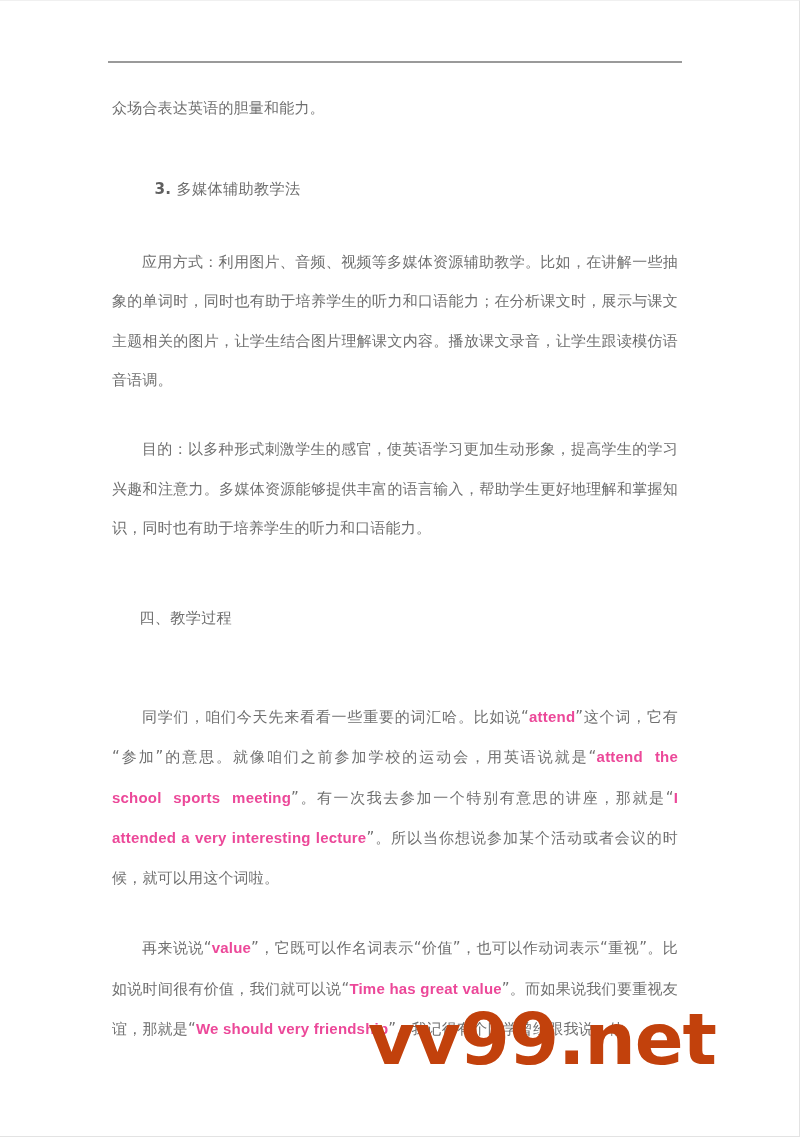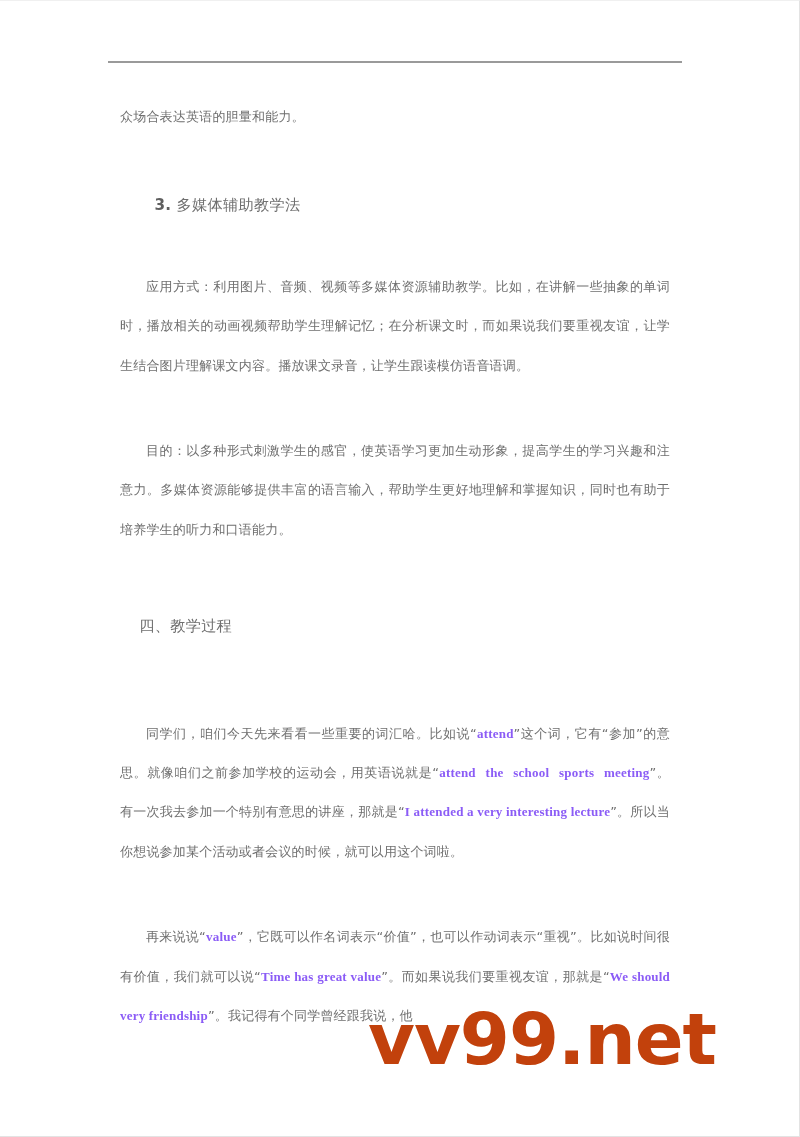--- a/index.html
+++ b/index.html
@@ -34,26 +34,26 @@
     left: 108px;
     top: 60px;
     width: 574px;
     height: 0;
     border-top: 2px solid #9a9a9a;
   }
 
   
   .para {
     color: #6f6f6f;
-    font-size: 13px;
+    font-size: 15px;
     line-height: 39.4px;
     text-align: justify;
     text-justify: inter-ideograph;
     letter-spacing: 0.2px;
-    margin: 12px;
+    margin: 4px;
     white-space: normal;
   }
   .para.last-line-left {
     text-align-last: left;
   }
   .para.indent {
     text-indent: 2em;
   }
 
   
@@ -67,23 +67,23 @@
   }
   .heading.indent-2 { text-indent: 2em; }
   .heading.indent-1 { text-indent: 1em; }
   .heading .num {
     font-weight: 700;
     color: #5f5f5f;
   }
 
   
   .en {
-    font-family: Liberation Serif, serif;
+    font-family: Liberation Sans, sans-serif;
     font-weight: 700;
-    color: #8b5cf6;
+    color: #ec4899;
     letter-spacing: 0.2px;
   }
   .en.wide { word-spacing: 6px; }
 
   
   .gap-sm { height: 13px; }
   .gap-md { height: 22px; }
   .gap-lg { height: 30px; }
 
   
@@ -118,21 +118,21 @@
 
     <div class="gap-md"></div>
 
     <p class="heading indent-2">
       <span class="num">3.</span>
       <span>多媒体辅助教学法</span>
     </p>
 
     <div class="gap-sm"></div>
 
-    <p class="para indent last-line-left"><span>应用方式：</span><span>利用图片、音频、视频等多媒体资源辅助教学。比如，在讲解一些抽象的单词时，播放相关的动画视频帮助学生理解记忆；在分析课文时，而如果说我们要重视友谊，让学生结合图片理解课文内容。播放课文录音，让学生跟读模仿语音语调。</span></p>
+    <p class="para indent last-line-left"><span>应用方式：</span><span>利用图片、音频、视频等多媒体资源辅助教学。比如，在讲解一些抽象的单词时，同时也有助于培养学生的听力和口语能力；在分析课文时，展示与课文主题相关的图片，让学生结合图片理解课文内容。播放课文录音，让学生跟读模仿语音语调。</span></p>
 
     <div class="gap-md"></div>
 
     <p class="para indent last-line-left"><span>目的：</span><span>以多种形式刺激学生的感官，使英语学习更加生动形象，提高学生的学习兴趣和注意力。多媒体资源能够提供丰富的语言输入，帮助学生更好地理解和掌握知识，同时也有助于培养学生的听力和口语能力。</span></p>
 
     <div class="gap-lg"></div>
 
     <p class="heading indent-1">
       <span>四、教学过程</span>
     </p>

